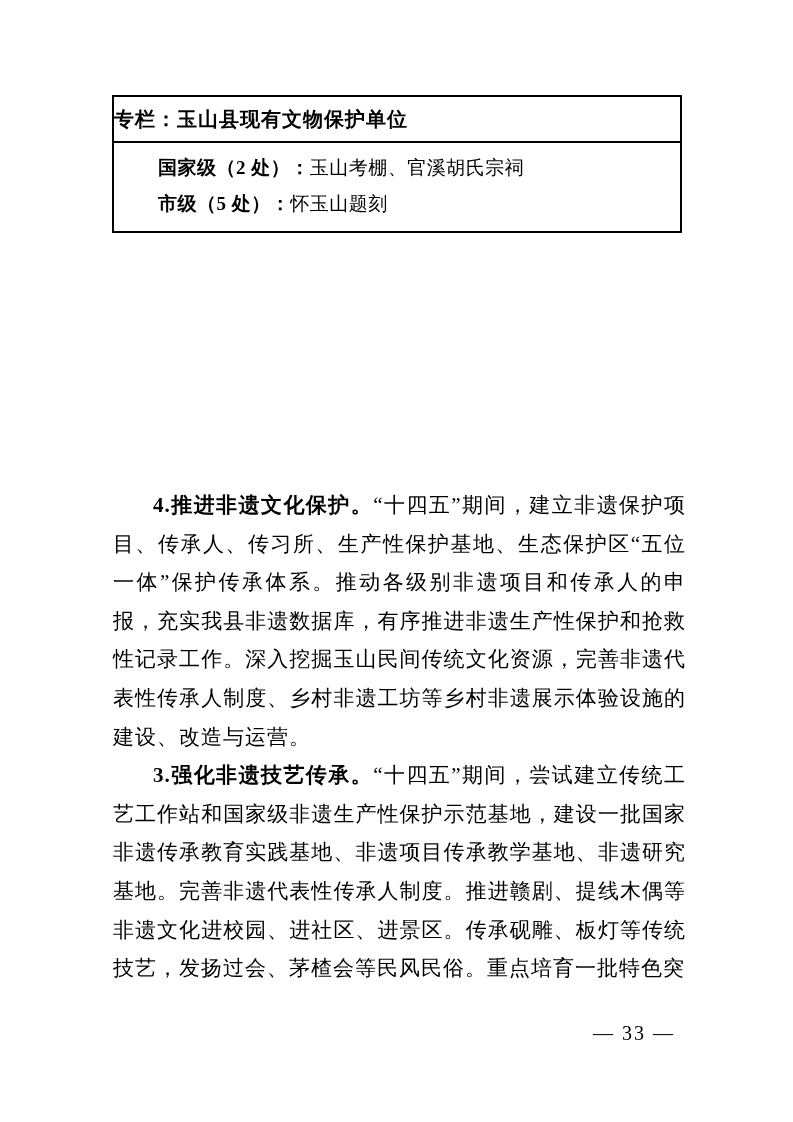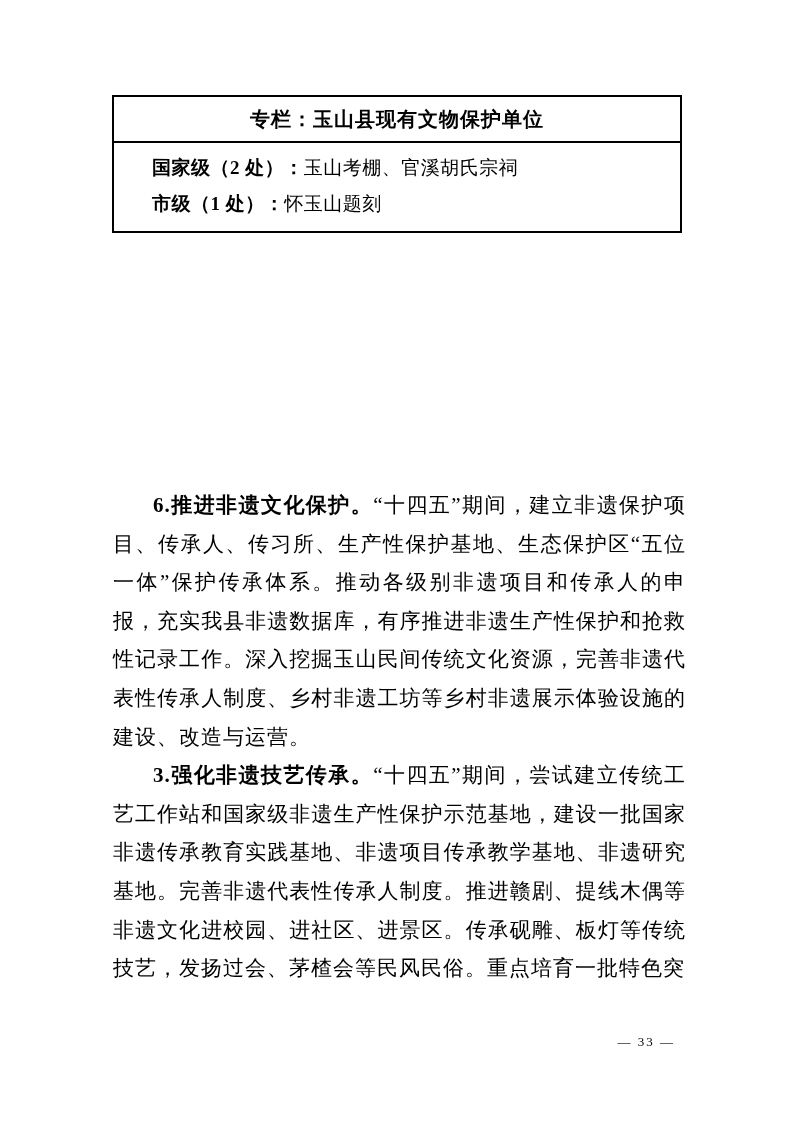--- a/index.html
+++ b/index.html
@@ -22,28 +22,27 @@
     left: 112px;
     top: 95px;
     width: 570px;
     box-sizing: border-box;
     border: 2px solid #000000;
     background: #ffffff;
   }
   .box-title {
     height: 44px;
     line-height: 44px;
-    text-align: center;
     font-weight: bold;
     font-size: 20px;
     letter-spacing: 1px;
     border-bottom: 2px solid #000000;
   }
   .box-body {
-    padding: 7px 6px 9px 6px;
+    padding: 7px 6px 9px 12px;
   }
   .entry {
     margin: 0;
     font-size: 19px;
     line-height: 36px;
     text-indent: 32px;
     text-align: justify;
     text-justify: inter-character;
     letter-spacing: 0.5px;
   }
@@ -65,39 +64,38 @@
     text-justify: inter-character;
     letter-spacing: 1px;
   }
   .para-lead {
     font-weight: bold;
   }
   .page-number {
     position: absolute;
     top: 1022px;
     right: 118px;
-    font-size: 13px;
+    font-size: 20px;
     letter-spacing: 2px;
     white-space: nowrap;
-    margin-top: 12px;
   }
 </style>
 </head>
 <body>
 
 <div class="page">
 
   <div class="column-box">
     <div class="box-title">专栏：玉山县现有文物保护单位</div>
     <div class="box-body">
       <p class="entry"><span class="entry-label">国家级（2 处）：</span><span>玉山考棚、官溪胡氏宗祠</span></p>
-      <p class="entry"><span class="entry-label">市级（1 处）：</span><span>怀玉山题刻</span></p>
+      <p class="entry"><span class="entry-label">市级（5 处）：</span><span>怀玉山题刻</span></p>
     </div>
   </div>
 
   <div class="body-text">
-    <p class="para"><span class="para-lead">6.推进非遗文化保护。</span><span>“十四五”期间，建立非遗保护项目、传承人、传习所、生产性保护基地、生态保护区“五位一体”保护传承体系。推动各级别非遗项目和传承人的申报，充实我县非遗数据库，有序推进非遗生产性保护和抢救性记录工作。深入挖掘玉山民间传统文化资源，完善非遗代表性传承人制度、乡村非遗工坊等乡村非遗展示体验设施的建设、改造与运营。</span></p>
+    <p class="para"><span class="para-lead">4.推进非遗文化保护。</span><span>“十四五”期间，建立非遗保护项目、传承人、传习所、生产性保护基地、生态保护区“五位一体”保护传承体系。推动各级别非遗项目和传承人的申报，充实我县非遗数据库，有序推进非遗生产性保护和抢救性记录工作。深入挖掘玉山民间传统文化资源，完善非遗代表性传承人制度、乡村非遗工坊等乡村非遗展示体验设施的建设、改造与运营。</span></p>
     <p class="para"><span class="para-lead">3.强化非遗技艺传承。</span><span>“十四五”期间，尝试建立传统工艺工作站和国家级非遗生产性保护示范基地，建设一批国家非遗传承教育实践基地、非遗项目传承教学基地、非遗研究基地。完善非遗代表性传承人制度。推进赣剧、提线木偶等非遗文化进校园、进社区、进景区。传承砚雕、板灯等传统技艺，发扬过会、茅楂会等民风民俗。重点培育一批特色突</span></p>
   </div>
 
   <div class="page-number">— 33 —</div>
 
 </div>
 
 </body></html>

